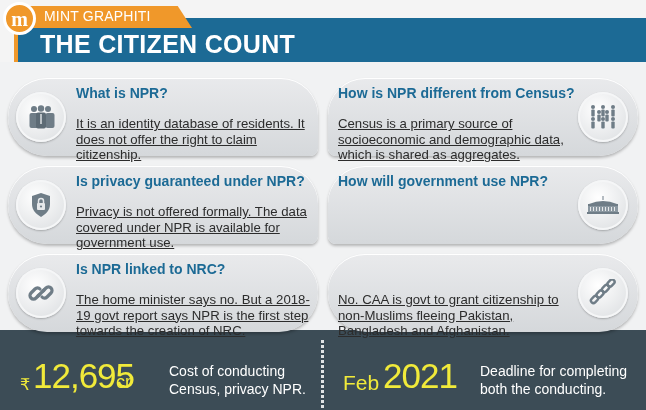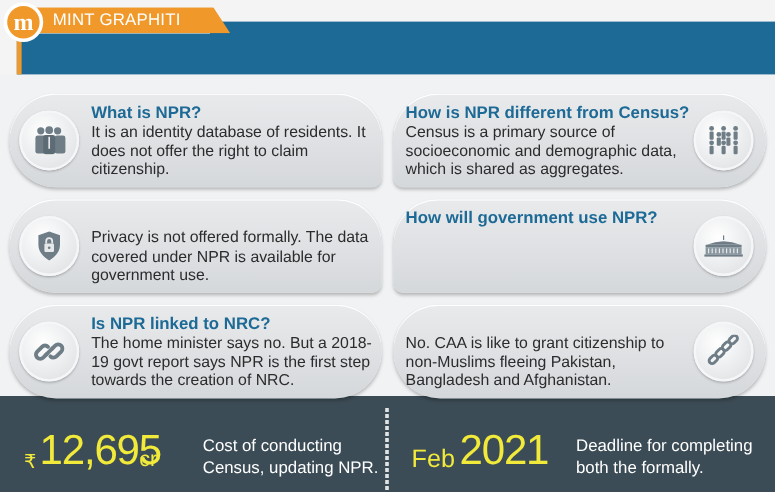--- a/index.html
+++ b/index.html
@@ -63,37 +63,39 @@
     box-shadow: 0 1px 2px rgba(0,0,0,0.25), inset 0 0 0 2px #f5f6f7;
     display: flex; align-items: center; justify-content: center;
   }
   .card.left .icon-circle { left: 8px; }
   .card.right .icon-circle { right: 10px; }
   .card .q {
     position: absolute; top: 7px; font-size: 14px; font-weight: bold; color: #1c6a95;
     white-space: nowrap;
   }
   .card .a {
-    position: absolute; top: 24px; font-size: 13.2px; line-height: 15.5px; color: #2c2c2c;
+    position: absolute; top: 38px; font-size: 13.2px; line-height: 15.5px; color: #2c2c2c;
     width: 245px;
+    text-decoration: underline;
   }
   .card.left .q, .card.left .a { left: 68px; }
   .card.right .q, .card.right .a { left: 10px; }
   .stat { position: absolute; color: #f1ea3a; }
   .stat-desc { position: absolute; color: #ffffff; font-size: 14px; line-height: 18px; margin-left: 24px; }
 </style>
 </head>
 <body>
 
 <div class="header">
   <div class="blue-top"></div>
   <div class="brand-strip"></div>
   <div class="title-band"></div>
   <div class="logo">m</div>
   <div class="brand-text">MINT GRAPHITI</div>
+  <div class="title-text">THE CITIZEN COUNT</div>
 </div>
 
 <div class="footer"></div>
 <div class="divider-dots"></div>
 
 <div class="card left" style="top:78px;">
   <div class="icon-circle">
     <svg width="28" height="24" viewBox="0 0 28 24">
       <g fill="#6f7d87">
         <circle cx="7" cy="4" r="3"></circle>
@@ -139,20 +141,21 @@
 
 <div class="card left" style="top:166px;">
   <div class="icon-circle">
     <svg width="22" height="26" viewBox="0 0 22 26">
       <path d="M11 1 L20 4 V12 C20 18 16 22 11 25 C6 22 2 18 2 12 V4 Z" fill="#6f7d87"></path>
       <rect x="7" y="11" width="8" height="7" rx="1" fill="#e6e8ea"></rect>
       <path d="M8.5 11 V9 a2.5 2.5 0 0 1 5 0 V11" stroke="#e6e8ea" stroke-width="1.5" fill="none"></path>
       <circle cx="11" cy="14.5" r="1.1" fill="#6f7d87"></circle>
     </svg>
   </div>
+  <div class="q">Is privacy guaranteed under NPR?</div>
   <div class="a">Privacy is not offered formally. The data covered under NPR is available for government use.</div>
 </div>
 
 <div class="card right" style="top:166px;">
   <div class="q">How will government use NPR?</div>
   <div class="icon-circle">
     <svg width="34" height="18" viewBox="0 0 34 18">
       <g fill="#6f7d87">
         <rect x="16.5" y="0" width="1" height="4"></rect>
         <path d="M3 8 Q17 2 31 8 Z"></path>
@@ -183,39 +186,39 @@
         <path d="M15 11 L18 8 a3.5 3.5 0 0 1 5 5 L19 17 a3.5 3.5 0 0 1 -5 0"></path>
         <path d="M10 16 L16 10"></path>
       </g>
     </svg>
   </div>
   <div class="q">Is NPR linked to NRC?</div>
   <div class="a">The home minister says no. But a 2018-19 govt report says NPR is the first step towards the creation of NRC.</div>
 </div>
 
 <div class="card right" style="top:254px; border-radius:38px 40px 40px 40px;">
-  <div class="a" style="width:240px;">No. CAA is like to grant citizenship to non-Muslims fleeing Pakistan, Bangladesh and Afghanistan.</div>
+  <div class="a" style="width:240px;">No. CAA is govt to grant citizenship to non-Muslims fleeing Pakistan, Bangladesh and Afghanistan.</div>
   <div class="icon-circle">
     <svg width="28" height="28" viewBox="0 0 28 28">
       <g fill="none" stroke="#6f7d87" stroke-width="2.4">
         <rect x="1.5" y="18" width="8" height="5" rx="2.5" transform="rotate(-45 5.5 20.5)"></rect>
         <rect x="7" y="12.5" width="8" height="5" rx="2.5" transform="rotate(-45 11 15)"></rect>
         <rect x="12.5" y="7" width="8" height="5" rx="2.5" transform="rotate(-45 16.5 9.5)"></rect>
         <rect x="18" y="1.5" width="8" height="5" rx="2.5" transform="rotate(-45 22 4)"></rect>
       </g>
     </svg>
   </div>
 </div>
 
 <div>
   <span class="stat" style="left:20px; top:375px; font-size:16px;">₹</span>
   <span class="stat" style="left:33px; top:356px; font-size:35px; letter-spacing:-1px;">12,695</span>
   <span class="stat" style="left:116px; top:372px; font-size:18px;text-align:right;">cr</span>
   <span class="stat-desc" style="left:145px; top:362px;">Cost of conducting</span>
-  <span class="stat-desc" style="left:145px; top:380px;">Census, updating NPR.</span>
+  <span class="stat-desc" style="left:145px; top:380px;">Census, privacy NPR.</span>
 </div>
 
 <div>
   <span class="stat" style="left:343px; top:371px; font-size:21px;">Feb</span>
   <span class="stat" style="left:383px; top:356px; font-size:35px; letter-spacing:-1px;">2021</span>
   <span class="stat-desc" style="left:456px; top:362px;">Deadline for completing</span>
-  <span class="stat-desc" style="left:456px; top:380px;">both the formally.</span>
+  <span class="stat-desc" style="left:456px; top:380px;">both the conducting.</span>
 </div>
 
 </body></html>

